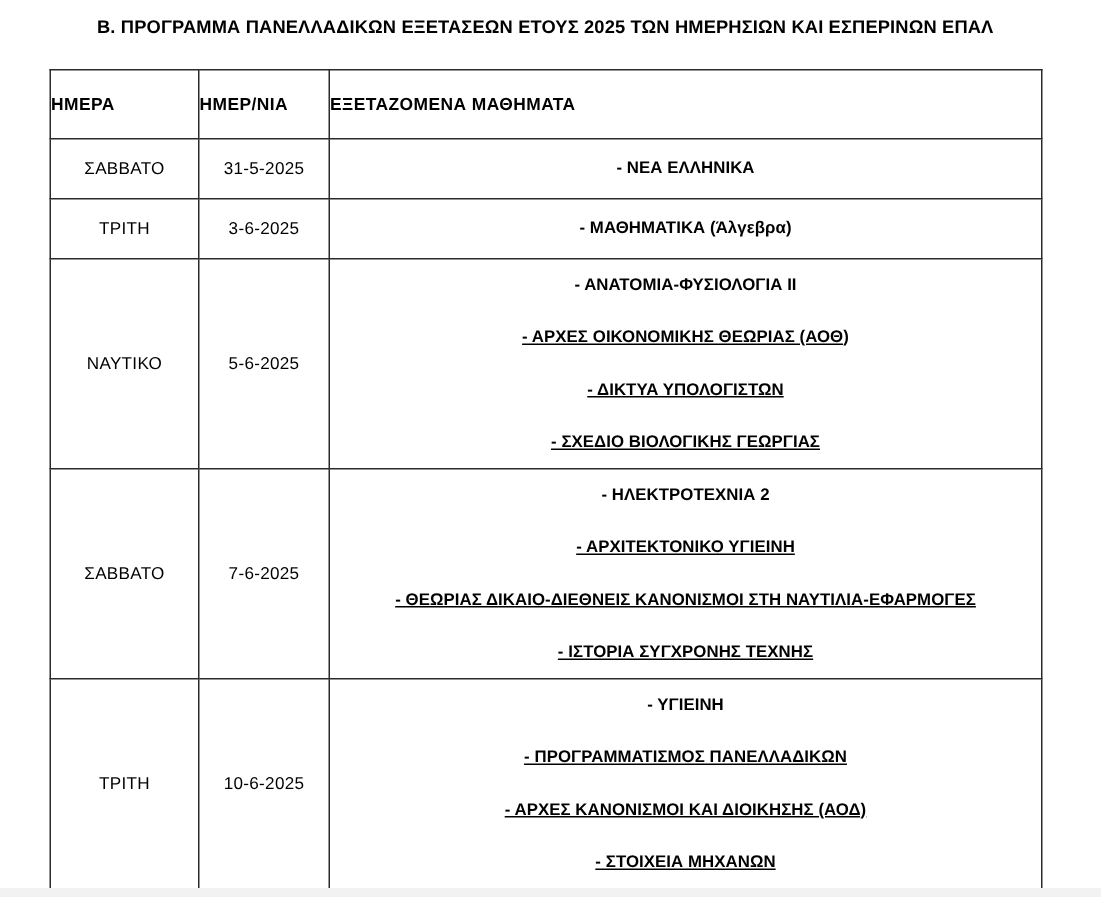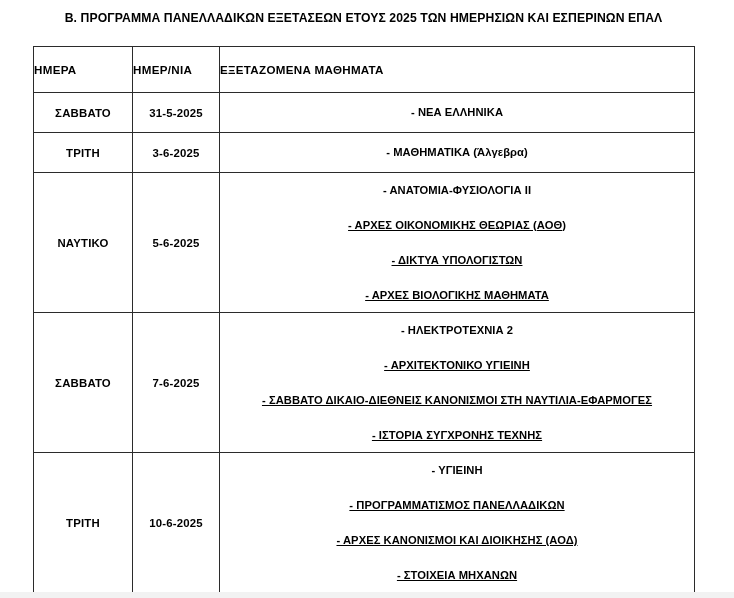--- a/index.html
+++ b/index.html
@@ -70,21 +70,21 @@
     font-weight: bold;
     letter-spacing: 0.3px;
     color: #000000;
   }
 
   
   .cell-day,
   .cell-date {
     text-align: center;
     font-size: 11.4px;
-    font-weight: bold;
+    font-weight: normal;
     letter-spacing: 0.2px;
     color: #000000;
   }
 
   
   .cell-subjects {
     text-align: center;
     padding: 0 6px 0 10px;
     font-size: 11.2px;
     font-weight: bold;
@@ -172,32 +172,32 @@
           </td>
         </tr>
         <tr class="row-multi">
           <td class="cell-day">ΝΑΥΤΙΚΟ</td>
           <td class="cell-date">5-6-2025</td>
           <td class="cell-subjects">
             <ul class="subject-list">
               <li class="subject-item">- ΑΝΑΤΟΜΙΑ-ΦΥΣΙΟΛΟΓΙΑ ΙΙ</li>
               <li class="subject-item">- ΑΡΧΕΣ ΟΙΚΟΝΟΜΙΚΗΣ ΘΕΩΡΙΑΣ (ΑΟΘ)</li>
               <li class="subject-item">- ΔΙΚΤΥΑ ΥΠΟΛΟΓΙΣΤΩΝ</li>
-              <li class="subject-item">- ΑΡΧΕΣ ΒΙΟΛΟΓΙΚΗΣ ΜΑΘΗΜΑΤΑ</li>
+              <li class="subject-item">- ΣΧΕΔΙΟ ΒΙΟΛΟΓΙΚΗΣ ΓΕΩΡΓΙΑΣ</li>
             </ul>
           </td>
         </tr>
         <tr class="row-multi">
           <td class="cell-day">ΣΑΒΒΑΤΟ</td>
           <td class="cell-date">7-6-2025</td>
           <td class="cell-subjects">
             <ul class="subject-list">
               <li class="subject-item">- ΗΛΕΚΤΡΟΤΕΧΝΙΑ 2</li>
               <li class="subject-item">- ΑΡΧΙΤΕΚΤΟΝΙΚΟ ΥΓΙΕΙΝΗ</li>
-              <li class="subject-item">- ΣΑΒΒΑΤΟ ΔΙΚΑΙΟ-ΔΙΕΘΝΕΙΣ ΚΑΝΟΝΙΣΜΟΙ ΣΤΗ ΝΑΥΤΙΛΙΑ-ΕΦΑΡΜΟΓΕΣ</li>
+              <li class="subject-item">- ΘΕΩΡΙΑΣ ΔΙΚΑΙΟ-ΔΙΕΘΝΕΙΣ ΚΑΝΟΝΙΣΜΟΙ ΣΤΗ ΝΑΥΤΙΛΙΑ-ΕΦΑΡΜΟΓΕΣ</li>
               <li class="subject-item">- ΙΣΤΟΡΙΑ ΣΥΓΧΡΟΝΗΣ ΤΕΧΝΗΣ</li>
             </ul>
           </td>
         </tr>
         <tr class="row-multi">
           <td class="cell-day">ΤΡΙΤΗ</td>
           <td class="cell-date">10-6-2025</td>
           <td class="cell-subjects">
             <ul class="subject-list">
               <li class="subject-item">- ΥΓΙΕΙΝΗ</li>

